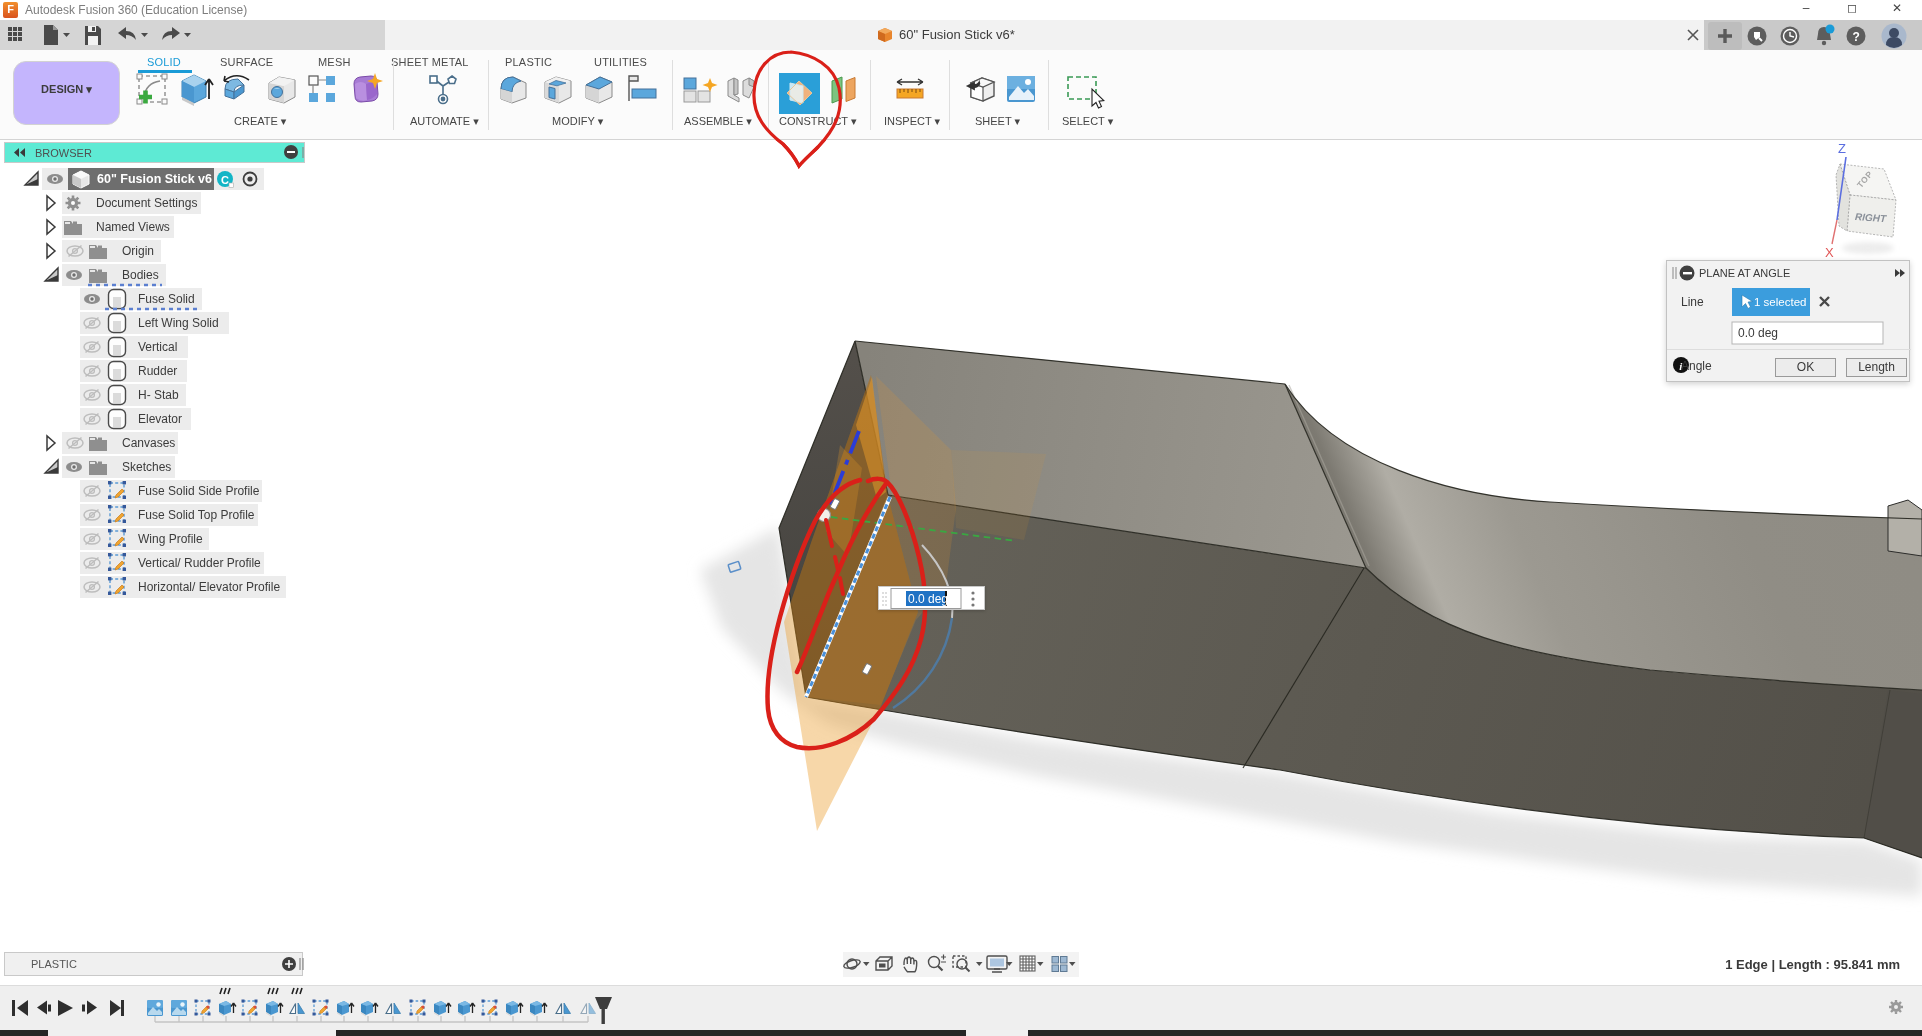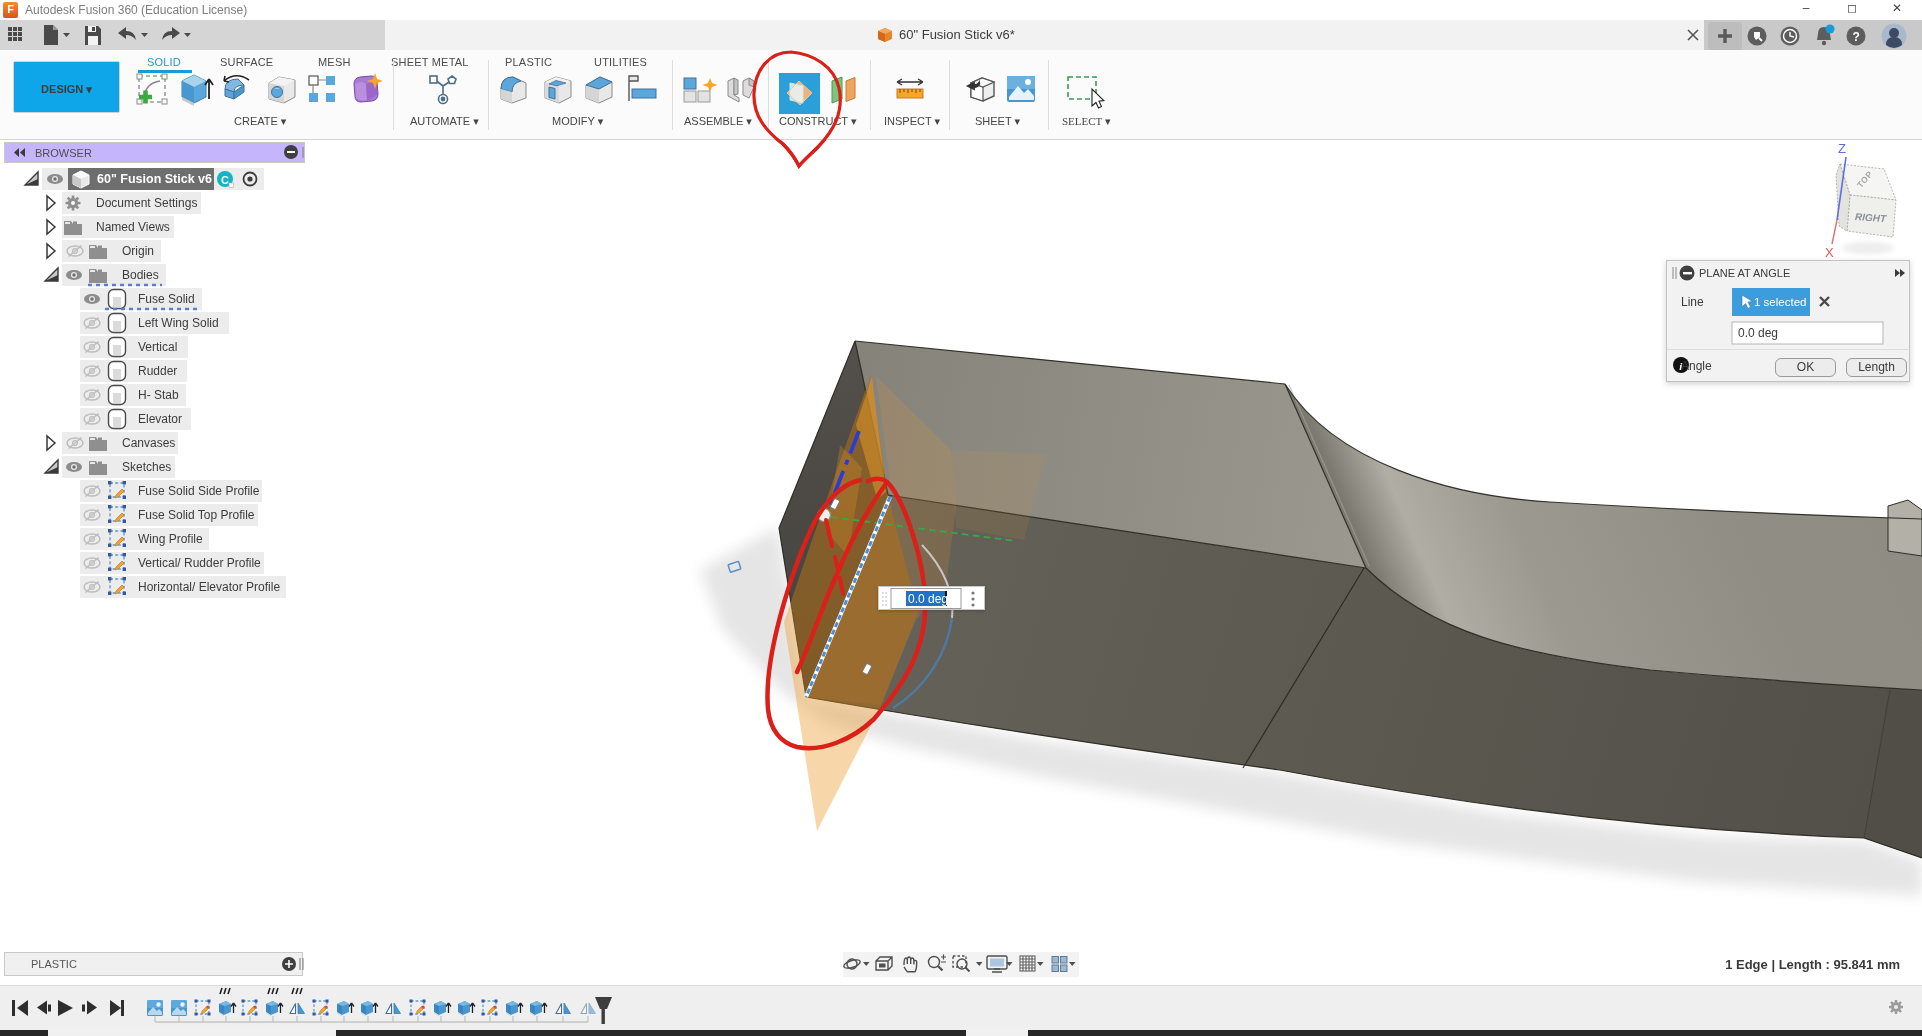--- a/index.html
+++ b/index.html
@@ -12,29 +12,29 @@
 #appicon { position:absolute; left:3px; top:2px; width:15px; height:16px; background:linear-gradient(#f18f2c,#d9531e); border-radius:2px; color:#fff; font-size:11px; font-weight:bold; text-align:center; line-height:15px; }
 .winbtn { position:absolute; top:0px; width:14px; height:16px; color:#444; font-size:12px; text-align:center; line-height:16px; }
 
 #tabbar { left:0; top:20px; width:1922px; height:30px; background:#f2f2f2; }
 #qat { position:absolute; left:0; top:0; width:385px; height:30px; background:#d5d5d5; }
 #tabright { position:absolute; left:1704px; top:0; width:218px; height:30px; background:#c9c9c9; }
 #doctab { position:absolute; left:899px; top:7px; height:24px; font-size:13px; color:#3c3c3c; }
 
 #ribbon { left:0; top:50px; width:1922px; height:90px; background:#fbfbfb; border-bottom:1px solid #d4d4d4; }
 .rtab { position:absolute; top:6px; font-size:11px; color:#4b4b4b; letter-spacing:.2px; }
-#designbox { position:absolute; left:13px; top:11px; width:107px; height:52px; border:1px solid #d2d2d2; border-radius:2px; background:#0ea5e9; font-size:11px; font-weight:bold; color:#3c3c3c; text-align:center; line-height:54px; }
+#designbox { position:absolute; left:13px; top:11px; width:107px; height:64px; border:1px solid #d2d2d2; border-radius:13px; background:#c4b5fd; font-size:11px; font-weight:bold; color:#3c3c3c; text-align:center; line-height:54px; }
 .glabel { position:absolute; top:65px; font-size:11px; color:#454545; white-space:nowrap; }
 .gsep { position:absolute; top:10px; width:1px; height:70px; background:#dedede; }
 
 #browser { left:4px; top:142px; width:301px; }
-#bheader { position:relative; width:301px; height:21px; background:#c4b5fd; border:1px solid #c9c9c9; font-size:11px; color:#4f4f4f; }
+#bheader { position:relative; width:301px; height:21px; background:#5eead4; border:1px solid #c9c9c9; font-size:11px; color:#4f4f4f; }
 
 #dialog { left:1666px; top:260px; width:244px; height:122px; background:#f2f2f2; border:1px solid #c2c2c2; box-shadow:0 2px 6px rgba(0,0,0,.18); font-size:12px; color:#3a3a3a; }
-.dbtn { position:absolute; top:97px; width:61px; height:19px; background:#ececec; border:1px solid #9a9a9a; border-radius:6px; font-size:12px; color:#3a3a3a; text-align:center; line-height:17px; }
+.dbtn { position:absolute; top:97px; width:61px; height:19px; background:#ececec; border:1px solid #9a9a9a; border-radius:0; font-size:12px; color:#3a3a3a; text-align:center; line-height:17px; }
 
 #commentsbar { left:4px; top:952px; width:299px; height:24px; background:#f0f0f0; border:1px solid #c9c9c9; font-size:11px; color:#555; }
 #navbar { left:843px; top:952px; width:236px; height:25px; background:#f3f3f3; }
 #statustext { right:22px; top:957px; font-size:13px; font-weight:bold; color:#3a3a3a; }
 #timeline { left:0; top:985px; width:1922px; height:45px; background:#efefef; border-top:1px solid #dcdcdc; }
 #scrollstrip { left:0; top:1030px; width:1922px; height:6px; background:#262626; }
 .thumb { position:absolute; top:0; height:6px; background:#f0f0f0; }
 
 #anginput { left:878px; top:586px; width:107px; height:24px; background:#fff; border:1px solid #c8c8c8; box-shadow:0 1px 3px rgba(0,0,0,.2); }
 </style>
@@ -240,21 +240,21 @@
     <div class="rtab" style="left:505px;">PLASTIC</div>
     <div class="rtab" style="left:594px;text-align:right;">UTILITIES</div>
     <div class="abs" style="left:138px;top:20px;width:54px;height:3px;background:#1a9bd7;"></div>
     <div class="glabel" style="left:234px;">CREATE ▾</div>
     <div class="glabel" style="left:410px;">AUTOMATE ▾</div>
     <div class="glabel" style="left:552px;">MODIFY ▾</div>
     <div class="glabel" style="left:684px;">ASSEMBLE ▾</div>
     <div class="glabel" style="left:779px;">CONSTRUCT ▾</div>
     <div class="glabel" style="left:884px;">INSPECT ▾</div>
     <div class="glabel" style="left:975px;">SHEET ▾</div>
-    <div class="glabel" style="left:1062px;font-family:Liberation Serif, serif;">SELECT ▾</div>
+    <div class="glabel" style="left:1062px;">SELECT ▾</div>
     <div class="gsep" style="left:393px;"></div>
     <div class="gsep" style="left:488px;"></div>
     <div class="gsep" style="left:672px;"></div>
     <div class="gsep" style="left:768px;"></div>
     <div class="gsep" style="left:870px;"></div>
     <div class="gsep" style="left:949px;"></div>
     <div class="gsep" style="left:1048px;"></div>
     <svg width="1200" height="90" style="position:absolute;left:0;top:0;">
 
       <g transform="translate(138,25)">

